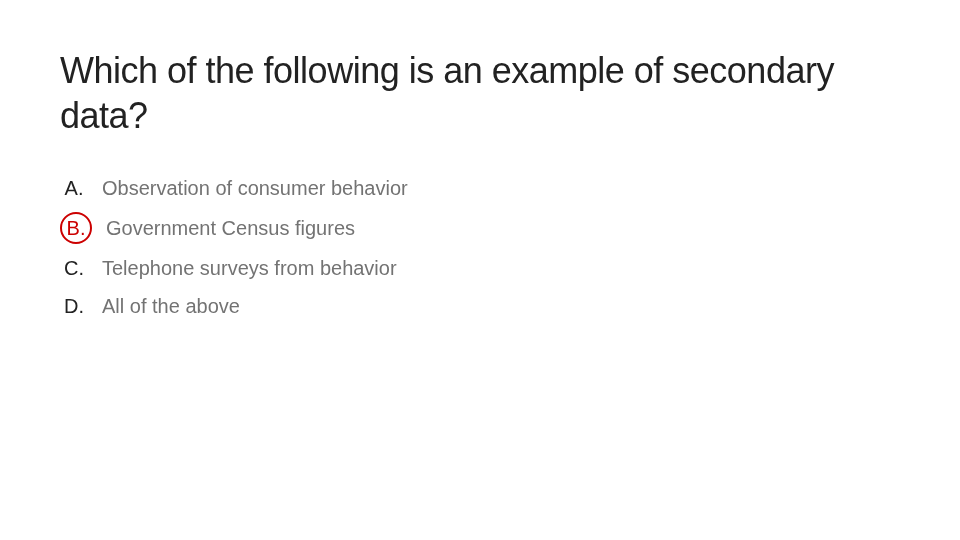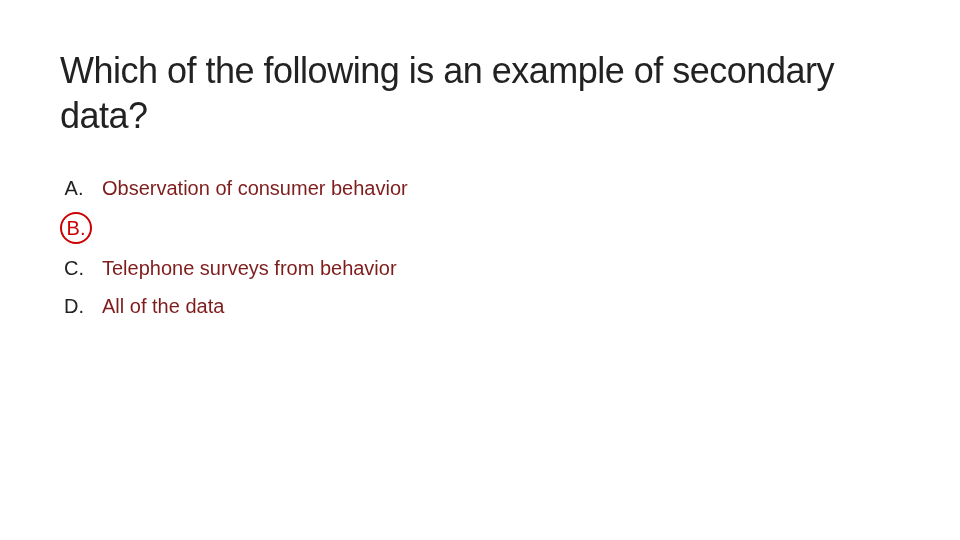--- a/index.html
+++ b/index.html
@@ -71,40 +71,41 @@
       color: #cc0000;
       font-weight: 400;
       display: flex;
       align-items: center;
       justify-content: center;
       font-size: 20px;
     }
 
     .option-text {
       font-size: 20px;
-      color: #7f1d1d;
+      color: #737373;
       font-weight: 300;
     }
   </style>
 </head>
 <body>
 
 <div class="slide-container">
   <h1 class="question-title">Which of the following is an example of secondary data?</h1>
 
   <ul class="options-list">
     <li class="option-item">
       <span class="option-label">A.</span>
       <span class="option-text">Observation of consumer behavior</span>
     </li>
     <li class="option-item">
       <span class="option-label circled">B.</span>
+      <span class="option-text">Government Census figures</span>
     </li>
     <li class="option-item">
       <span class="option-label">C.</span>
       <span class="option-text">Telephone surveys from behavior</span>
     </li>
     <li class="option-item">
       <span class="option-label">D.</span>
-      <span class="option-text">All of the data</span>
+      <span class="option-text">All of the above</span>
     </li>
   </ul>
 </div>
 
 </body></html>

